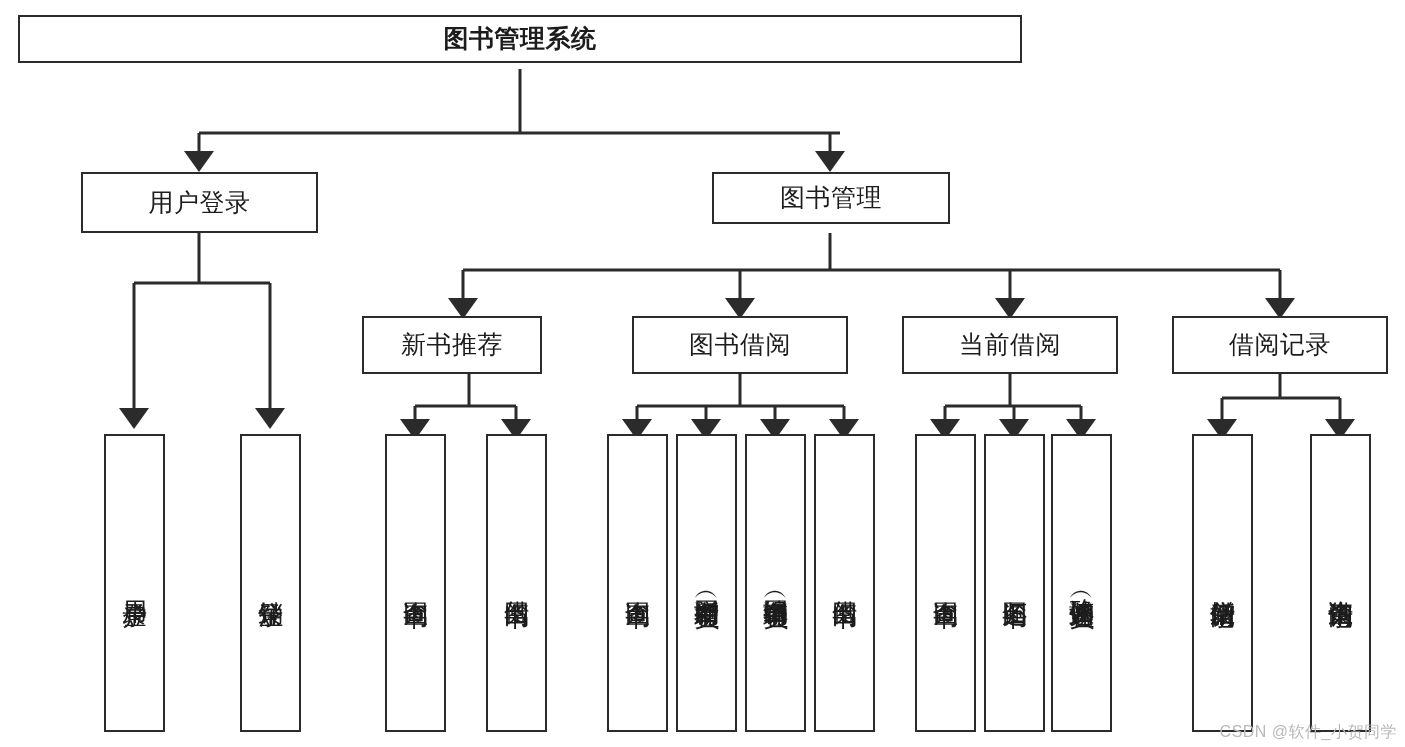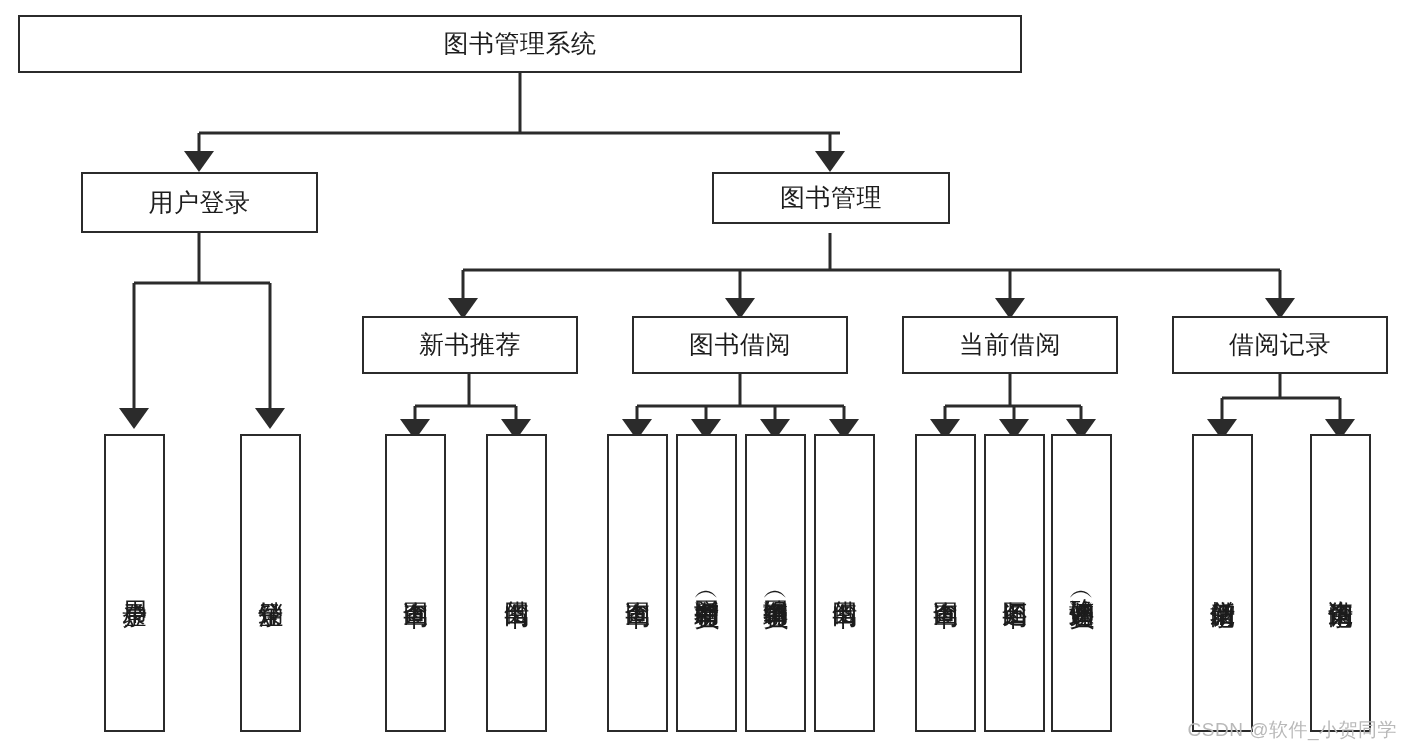--- a/index.html
+++ b/index.html
@@ -50,21 +50,21 @@
   }
   .node.v > span {
     display: block;
     writing-mode: vertical-rl;
     text-orientation: upright;
   }
   .watermark {
     position: absolute;
     right: 8px;
     bottom: 4px;
-    font-size: 19px;
+    font-size: 16px;
     color: #b9b9b9;
     letter-spacing: 0.5px;
     white-space: nowrap;
   }
 </style>
 </head>
 <body>
 
 <div id="canvas">
 
@@ -111,32 +111,32 @@
       <path d="M1014,406 L1014,428" marker-end="url(#arrow)"></path>
       <path d="M1081,406 L1081,428" marker-end="url(#arrow)"></path>
 
       <path d="M1280,374 L1280,398"></path>
       <path d="M1222,398 L1340,398"></path>
       <path d="M1222,398 L1222,428" marker-end="url(#arrow)"></path>
       <path d="M1340,398 L1340,428" marker-end="url(#arrow)"></path>
     </g>
   </svg>
 
-  <div class="node h" style="left:18px; top:15px; width:1004px; height:58px;">
+  <div class="node h" style="left:18px; top:15px; width:1004px; height:48px;font-weight:bold;">
     <span>图书管理系统</span>
   </div>
 
   <div class="node h" style="left:81px; top:172px; width:237px; height:61px;">
     <span>用户登录</span>
   </div>
   <div class="node h" style="left:712px; top:172px; width:238px; height:52px;">
     <span>图书管理</span>
   </div>
 
-  <div class="node h" style="left:362px; top:316px; width:216px; height:58px;text-align:center;">
+  <div class="node h" style="left:362px; top:316px; width:180px; height:58px;text-align:center;">
     <span>新书推荐</span>
   </div>
   <div class="node h" style="left:632px; top:316px; width:216px; height:58px;">
     <span>图书借阅</span>
   </div>
   <div class="node h" style="left:1172px; top:316px; width:216px; height:58px;">
     <span>借阅记录</span>
   </div>
   <div class="node h" style="left:902px; top:316px; width:216px; height:58px;">
     <span>当前借阅</span>

